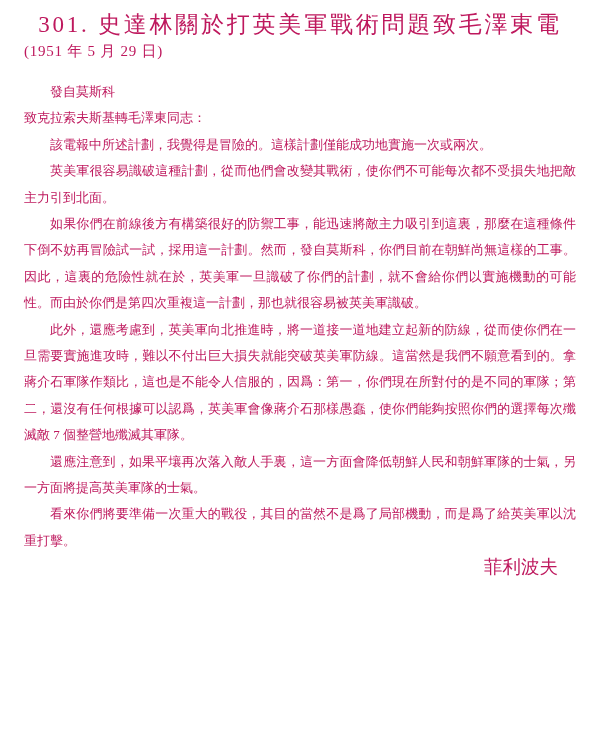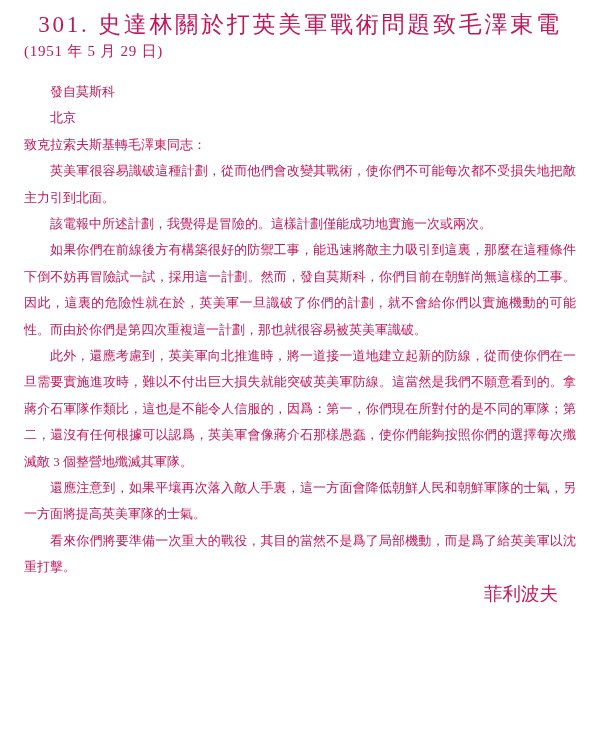--- a/index.html
+++ b/index.html
@@ -56,25 +56,24 @@
 <body>
 
 <div class="page">
 
   <div class="doc-title">301. 史達林關於打英美軍戰術問題致毛澤東電</div>
 
   <div class="doc-date">(1951 年 5 月 29 日)</div>
 
   <div class="body-text">
     <p class="indent">發自莫斯科</p>
-    <p class="indent">北京</p>
     <p>致克拉索夫斯基轉毛澤東同志：</p>
+    <p class="indent">該電報中所述計劃，我覺得是冒險的。這樣計劃僅能成功地實施一次或兩次。</p>
     <p class="indent">英美軍很容易識破這種計劃，從而他們會改變其戰術，使你們不可能每次都不受損失地把敵主力引到北面。</p>
-    <p class="indent">該電報中所述計劃，我覺得是冒險的。這樣計劃僅能成功地實施一次或兩次。</p>
     <p class="indent">如果你們在前線後方有構築很好的防禦工事，能迅速將敵主力吸引到這裏，那麼在這種條件下倒不妨再冒險試一試，採用這一計劃。然而，發自莫斯科，你們目前在朝鮮尚無這樣的工事。因此，這裏的危險性就在於，英美軍一旦識破了你們的計劃，就不會給你們以實施機動的可能性。而由於你們是第四次重複這一計劃，那也就很容易被英美軍識破。</p>
-    <p class="indent">此外，還應考慮到，英美軍向北推進時，將一道接一道地建立起新的防線，從而使你們在一旦需要實施進攻時，難以不付出巨大損失就能突破英美軍防線。這當然是我們不願意看到的。拿蔣介石軍隊作類比，這也是不能令人信服的，因爲：第一，你們現在所對付的是不同的軍隊；第二，還沒有任何根據可以認爲，英美軍會像蔣介石那樣愚蠢，使你們能夠按照你們的選擇每次殲滅敵 3 個整營地殲滅其軍隊。</p>
+    <p class="indent">此外，還應考慮到，英美軍向北推進時，將一道接一道地建立起新的防線，從而使你們在一旦需要實施進攻時，難以不付出巨大損失就能突破英美軍防線。這當然是我們不願意看到的。拿蔣介石軍隊作類比，這也是不能令人信服的，因爲：第一，你們現在所對付的是不同的軍隊；第二，還沒有任何根據可以認爲，英美軍會像蔣介石那樣愚蠢，使你們能夠按照你們的選擇每次殲滅敵 7 個整營地殲滅其軍隊。</p>
     <p class="indent">還應注意到，如果平壤再次落入敵人手裏，這一方面會降低朝鮮人民和朝鮮軍隊的士氣，另一方面將提高英美軍隊的士氣。</p>
     <p class="indent">看來你們將要準備一次重大的戰役，其目的當然不是爲了局部機動，而是爲了給英美軍以沈重打擊。</p>
   </div>
 
   <div class="signature-line">菲利波夫</div>
 
 </div>
 
 </body></html>

